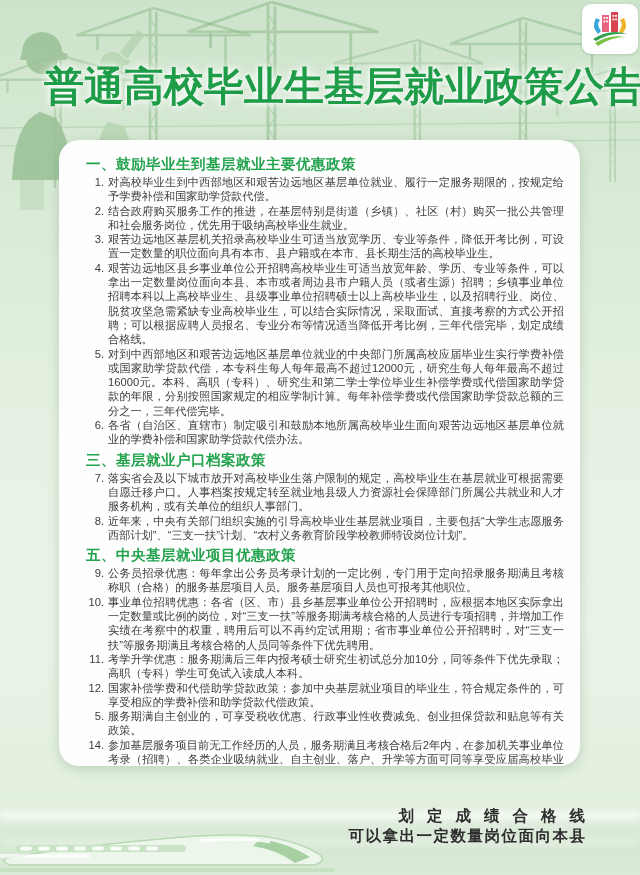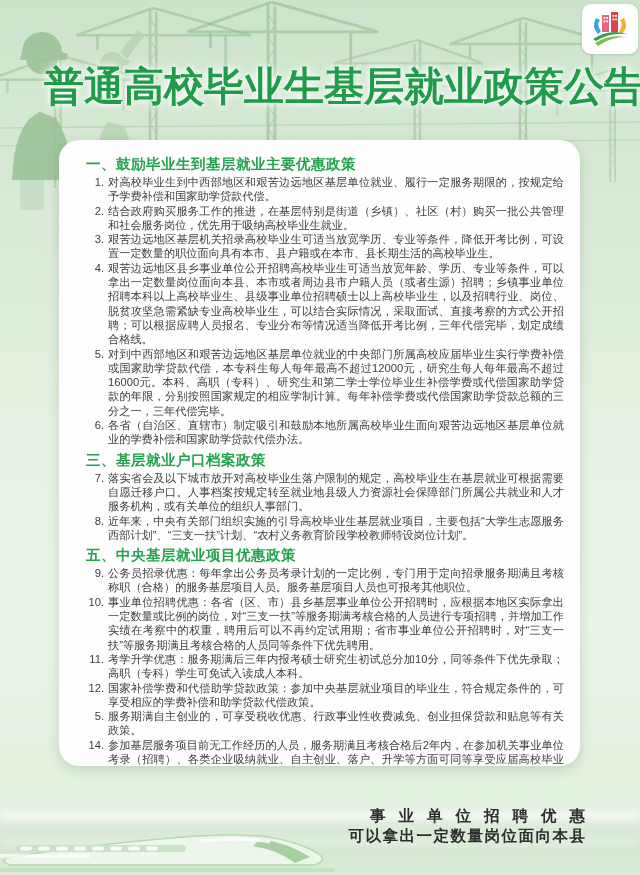--- a/index.html
+++ b/index.html
@@ -196,17 +196,17 @@
           </div>
           <div class="item">
             <span class="inum">14.</span>
             <span class="itext">参加基层服务项目前无工作经历的人员，服务期满且考核合格后2年内，在参加机关事业单位考录（招聘）、各类企业吸纳就业、自主创业、落户、升学等方面可同等享受应届高校毕业生的相关政策。</span>
           </div>
         </div>
       </div>
   </div>
 
   <div class="footer">
-    <div class="f1">事业单位招聘优惠</div>
+    <div class="f1">划定成绩合格线</div>
     <div class="f2">可以拿出一定数量岗位面向本县</div>
   </div>
 
 </div>
 
 </body></html>

